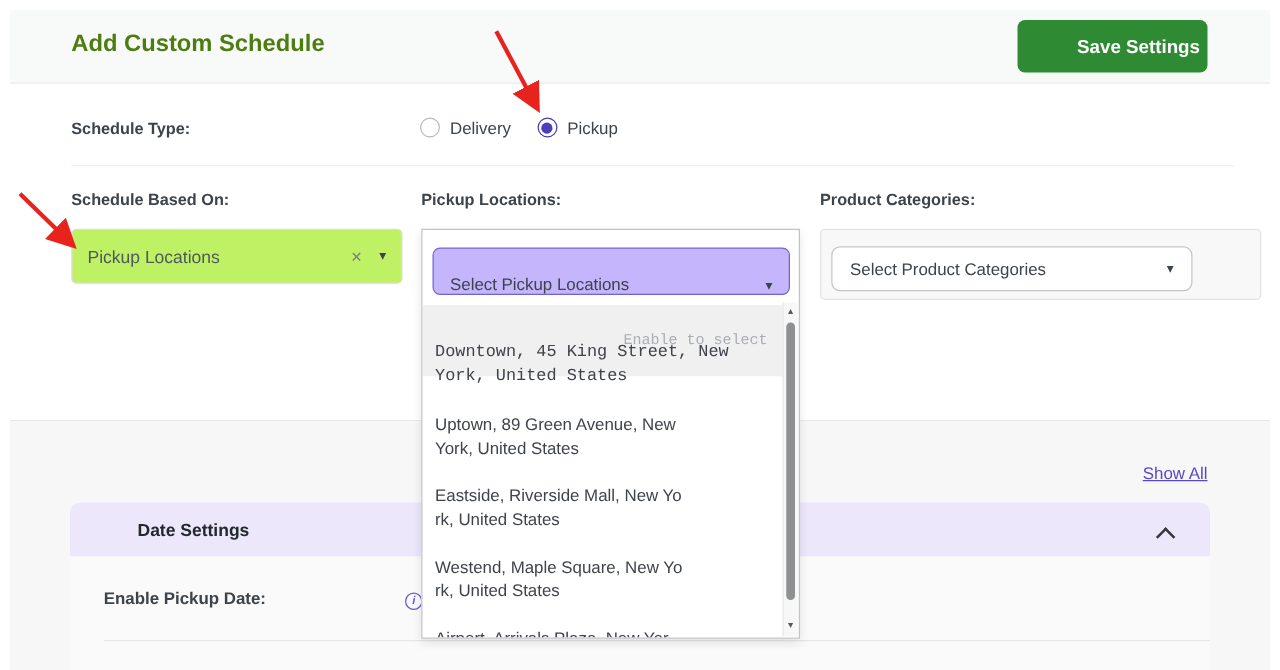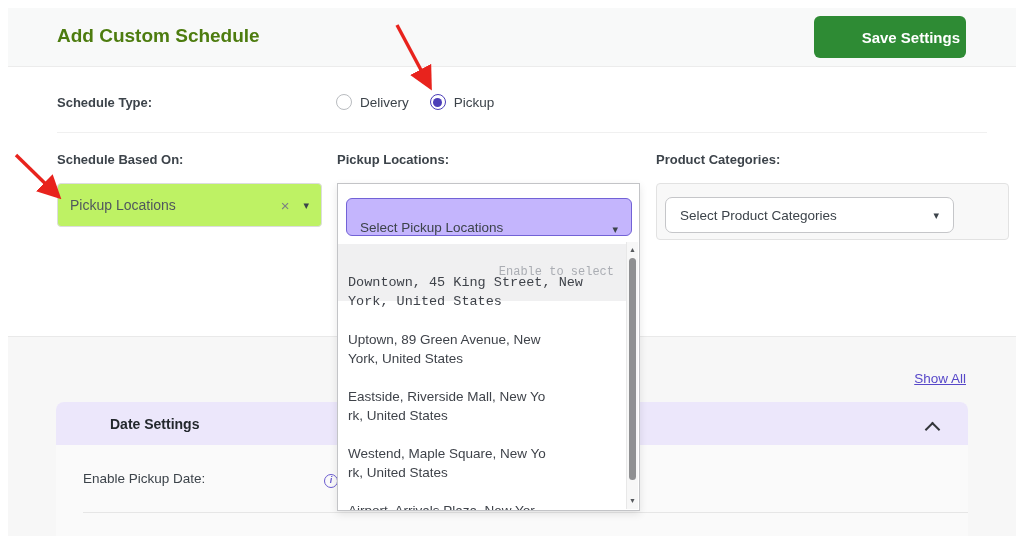--- a/index.html
+++ b/index.html
@@ -59,21 +59,21 @@
   .ms-inner{position:absolute;left:8px;top:13px;width:289px;height:36px;box-sizing:border-box;background:#fff;border:1px solid #c5c6c9;
     border-radius:7px;display:flex;align-items:center;padding:0 14px;cursor:pointer;}
   .ms-inner .ph{font-size:13.5px;color:#3c434a;flex:1;}
   
   .show-all{left:912px;top:371px;width:54px;font-size:13.5px;color:#5748c9;text-decoration:underline;cursor:pointer;text-align:right;}
   .ds-card{left:56px;top:402px;width:912px;height:134px;background:#fafafa;border-radius:8px 8px 0 0;}
   .ds-bar{left:56px;top:402px;width:912px;height:43px;background:#ece7fb;border-radius:8px 8px 0 0;cursor:pointer;}
   .ds-title{left:70px;top:416px;font-size:14px;font-weight:bold;color:#23282d;margin-left:40px;}
   .chevron-up{left:927px;top:424px;width:9px;height:9px;border-top:2.5px solid #33363a;border-right:2.5px solid #33363a;
     transform:rotate(-45deg);cursor:pointer;}
-  .enable-label{left:83px;top:471px;font-size:13.5px;font-weight:normal;color:#3c434a;}
+  .enable-label{left:83px;top:471px;font-size:13.5px;font-weight:bold;color:#3c434a;}
   .info-icon{left:324px;top:474px;width:14px;height:14px;border:1.4px solid #6a5bd0;border-radius:50%;box-sizing:border-box;
     font-size:9px;color:#6a5bd0;text-align:center;line-height:11px;font-style:italic;font-weight:bold;z-index:5;cursor:pointer;}
   .enable-divider{left:83px;top:512px;width:885px;height:1px;background:#e6e6e6;}
   
   .anno{left:0;top:0;width:1024px;height:536px;z-index:30;pointer-events:none;}
 </style>
 </head>
 <body>
 
 <div class="abs header-band"></div>

